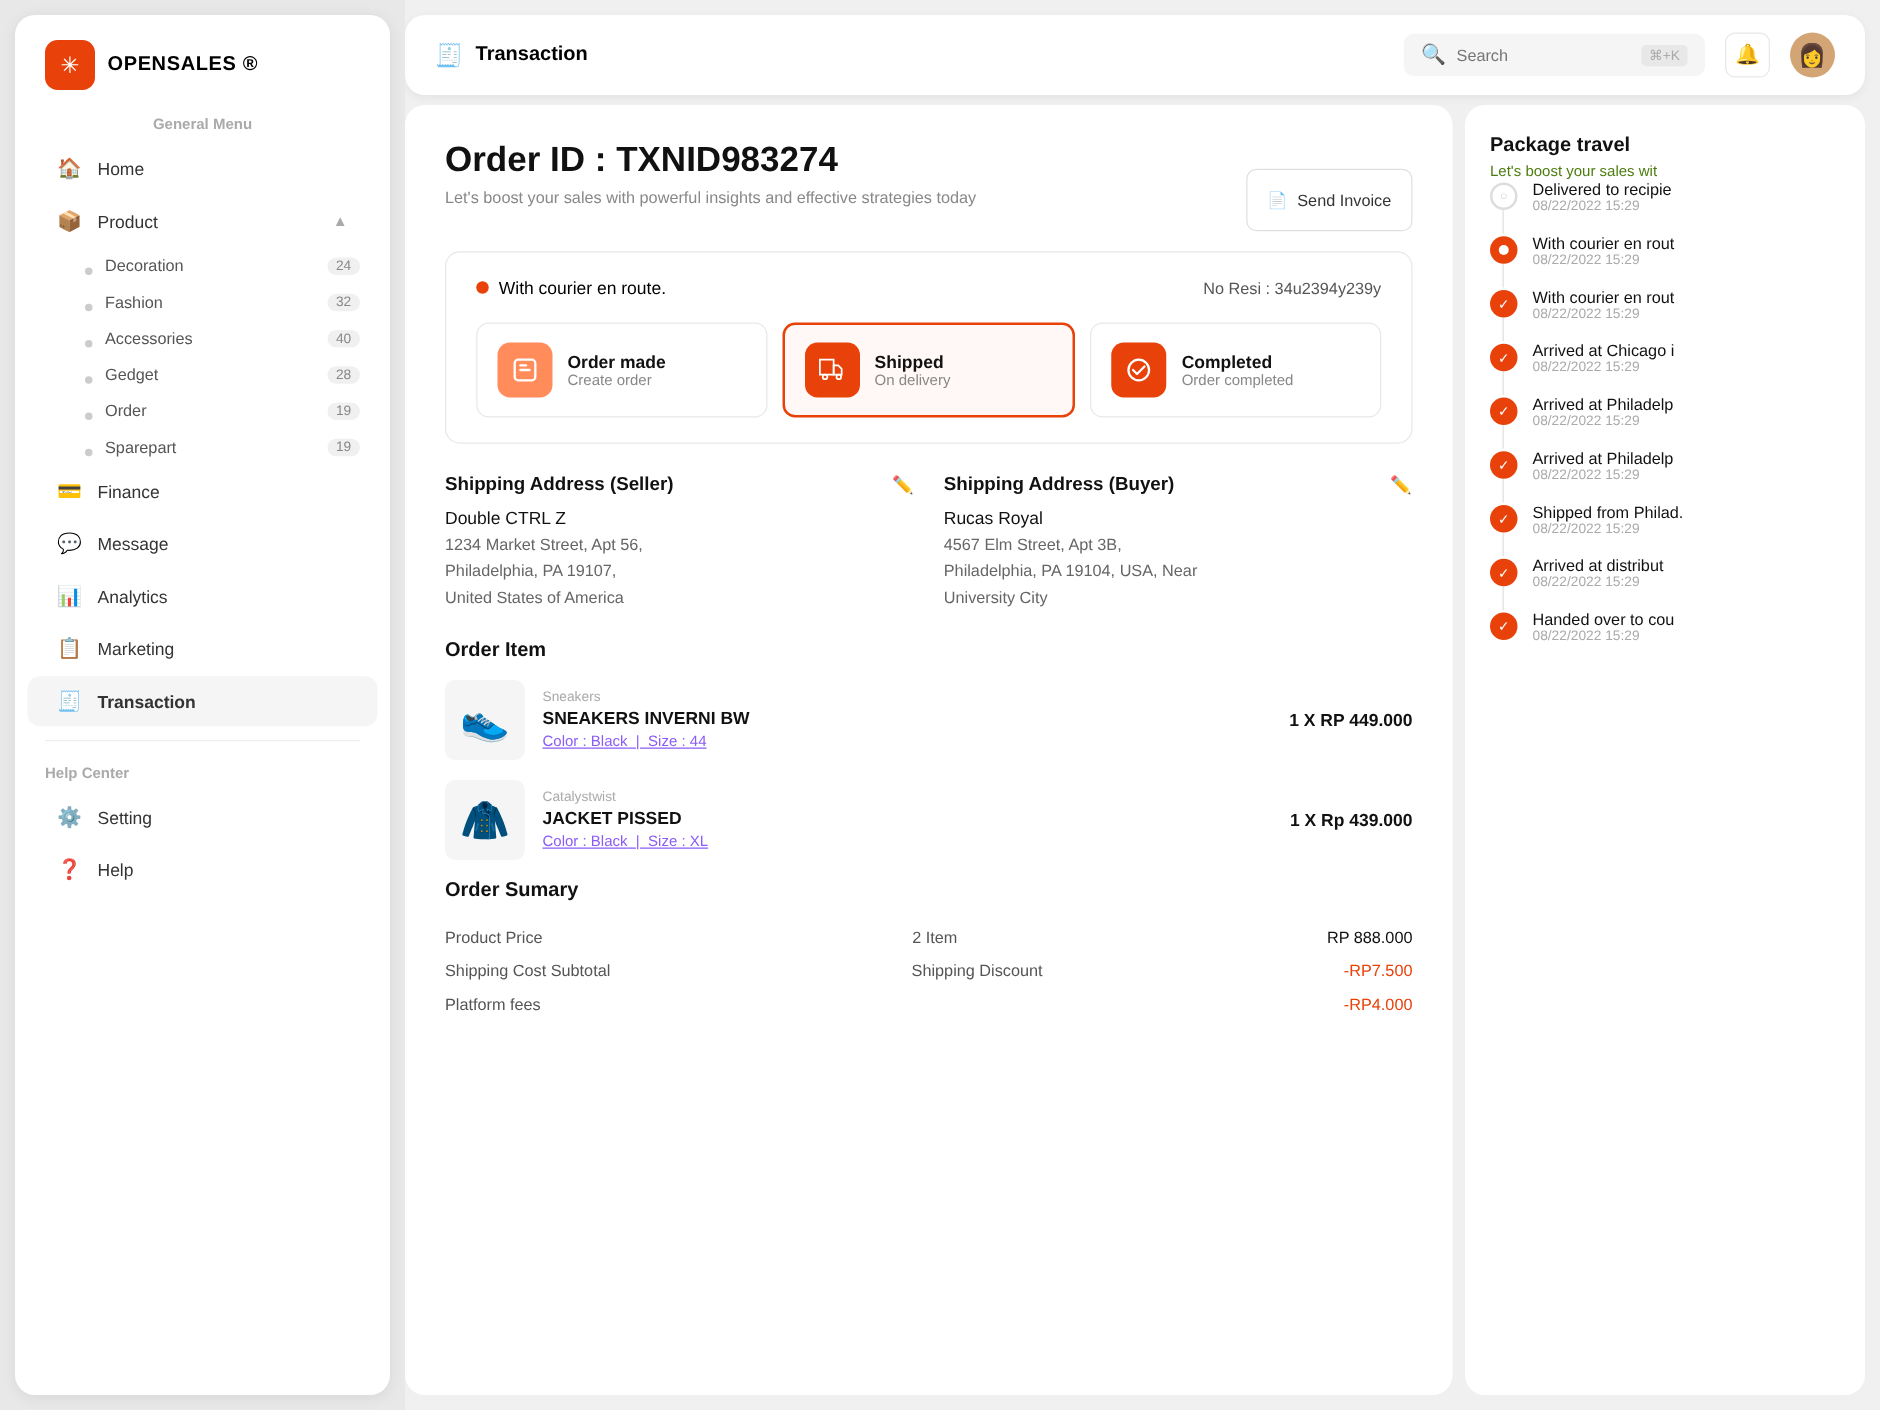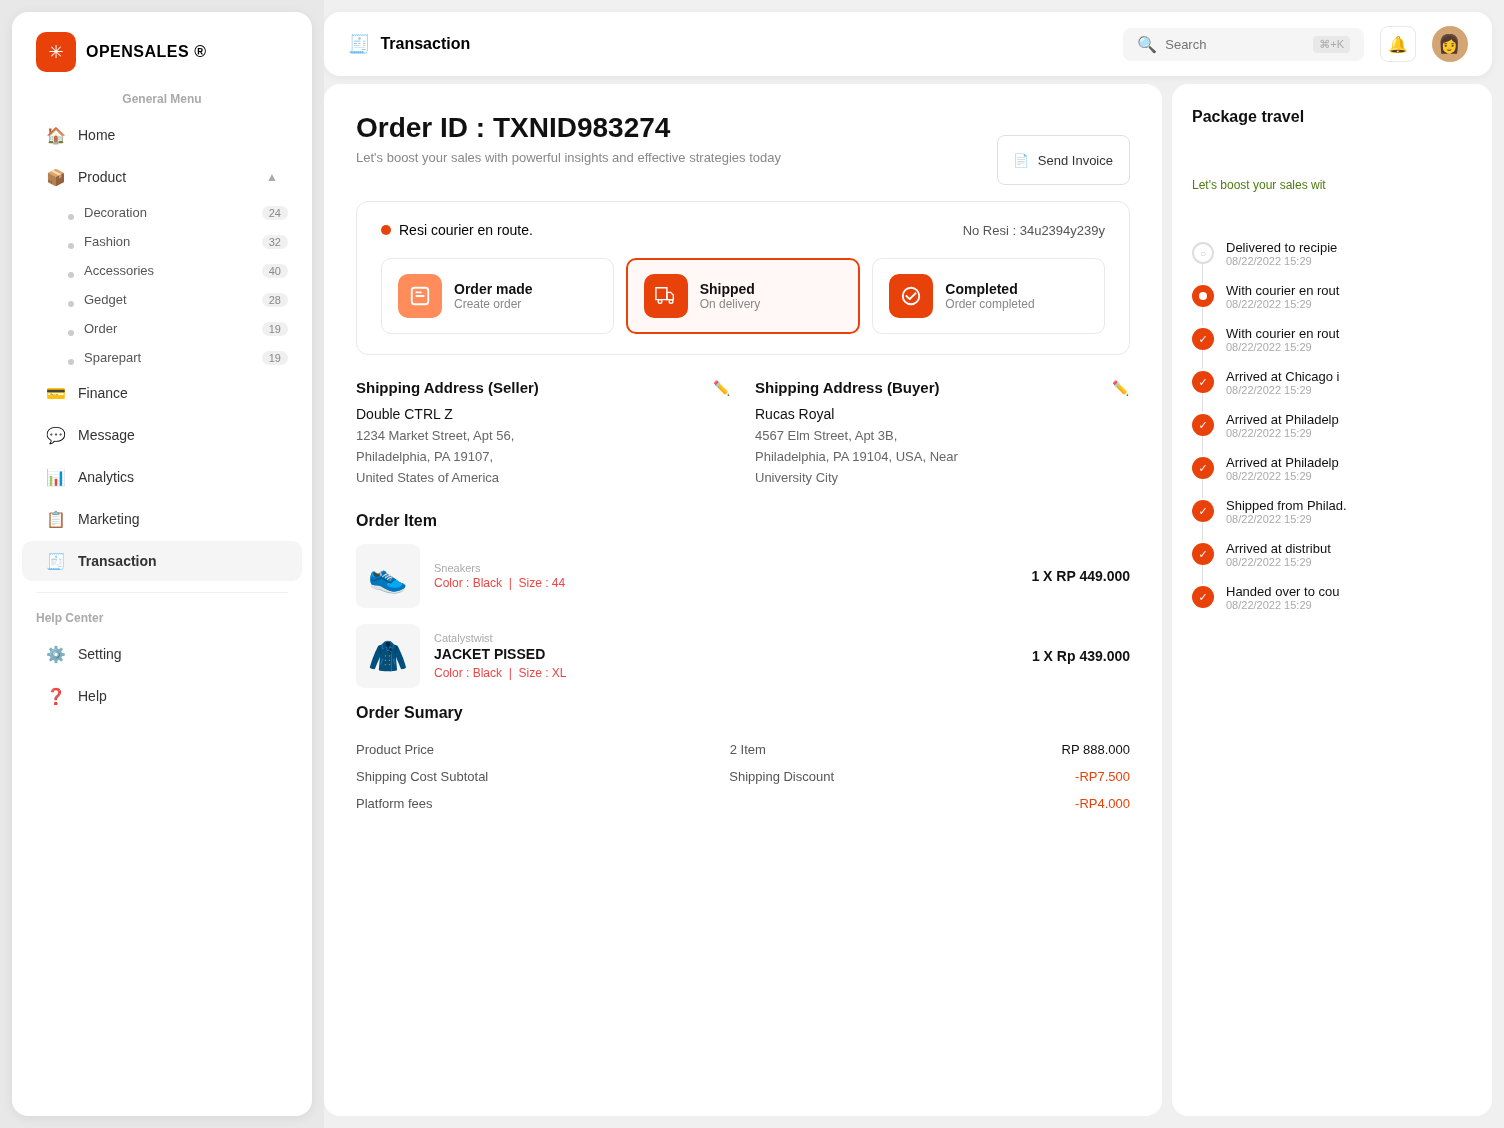--- a/index.html
+++ b/index.html
@@ -394,21 +394,22 @@
       margin-bottom: 2px;
     }
     .item-name {
       font-size: 14px;
       font-weight: 600;
       color: #111;
       margin-bottom: 4px;
     }
     .item-meta {
       font-size: 12px;
-      color: #ef4444;
+      color: #8b5cf6;
+      text-decoration: underline;
     }
     .item-price {
       font-size: 14px;
       font-weight: 600;
       color: #111;
     }
 
     
     .summary-section {
       margin-top: 8px;
@@ -429,21 +430,20 @@
     .right-panel {
       width: 320px;
       min-width: 260px;
       background: #fff;
       border-radius: 16px;
       margin-left: 10px;
       padding: 24px 20px;
       overflow-y: auto;
       display: flex;
       flex-direction: column;
-      gap: 48px;
     }
     .panel-title {
       font-size: 16px;
       font-weight: 700;
       color: #111;
       margin-bottom: 4px;
     }
     .panel-sub {
       font-size: 12px;
       color: #4d7c0f;
@@ -640,21 +640,21 @@
         <button class="send-invoice-btn">
           <span>📄</span>
           <span>Send Invoice</span>
         </button>
       </div>
 
       <div class="tracking-card">
         <div class="tracking-header">
           <div class="tracking-status">
             <div class="status-dot"></div>
-            <span>Resi courier en route.</span>
+            <span>With courier en route.</span>
           </div>
           <div class="resi-number">No Resi : 34u2394y239y</div>
         </div>
 
         <div class="steps">
 
           <div class="step">
             <div class="step-icon-wrap light">
               <svg width="22" height="22" viewBox="0 0 24 24" fill="none">
                 <rect x="3" y="3" width="18" height="18" rx="3" stroke="white" stroke-width="2" fill="none"></rect>
@@ -722,20 +722,21 @@
       </div>
 
       <div class="section-title">Order Item</div>
 
       <div class="order-item">
         <div class="item-img">
           <span class="shoe-img">👟</span>
         </div>
         <div class="item-details">
           <div class="item-category">Sneakers</div>
+          <div class="item-name">SNEAKERS INVERNI BW</div>
           <div class="item-meta">
             Color : <span>Black</span>
             &nbsp;|&nbsp;
             Size : <span>44</span>
           </div>
         </div>
         <div class="item-price">1 X RP 449.000</div>
       </div>
 
       <div class="order-item">

